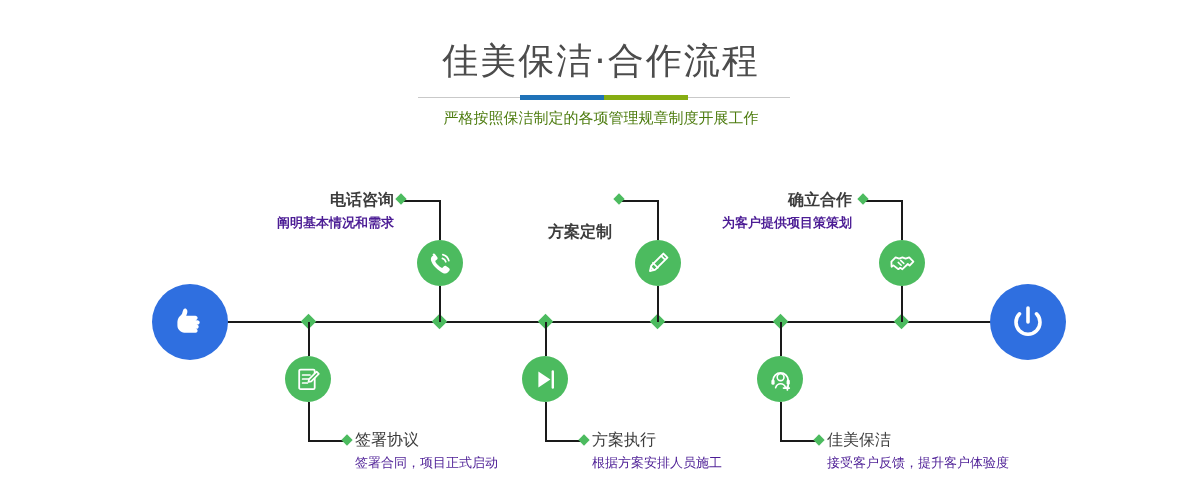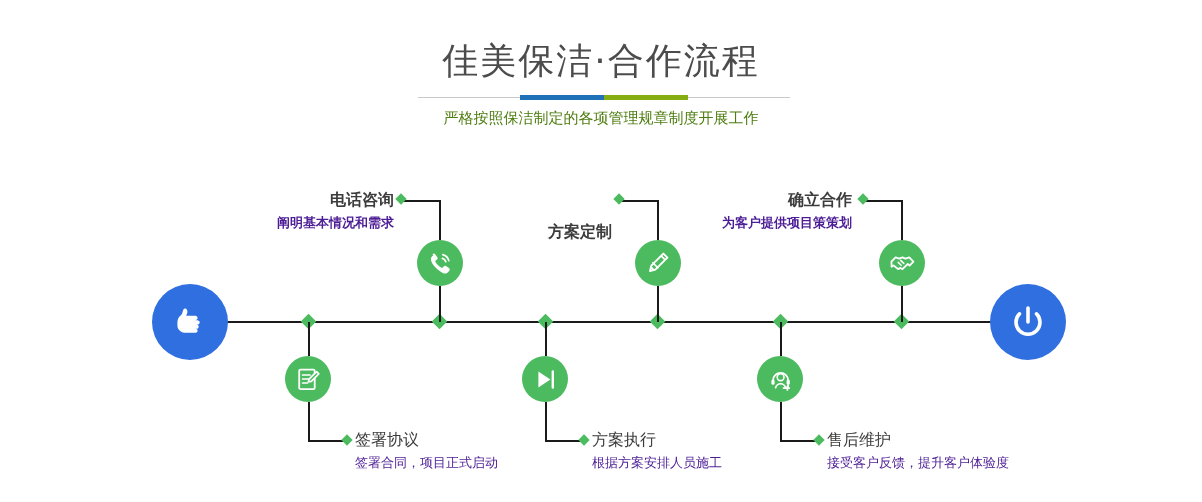--- a/index.html
+++ b/index.html
@@ -299,17 +299,17 @@
         <rect x="19.6" y="13.4" width="3.2" height="5.4" rx="1.5" fill="#ffffff"></rect>
         <path d="M21.2 18.6v1.2c0 1.3-1.1 2.3-2.4 2.3h-2.4" fill="none" stroke="#ffffff" stroke-width="1.6" stroke-linecap="round"></path>
         <circle cx="13.6" cy="11.2" r="3.4" fill="none" stroke="#ffffff" stroke-width="1.6"></circle>
         <path d="M8.6 21.8c.8-2.6 2.7-4 5-4s4.2 1.4 5 4" fill="none" stroke="#ffffff" stroke-width="1.6" stroke-linecap="round"></path>
         <line x1="20.4" y1="20.2" x2="20.4" y2="24" stroke="#ffffff" stroke-width="1.7" stroke-linecap="round"></line>
         <line x1="18.5" y1="22.1" x2="22.3" y2="22.1" stroke="#ffffff" stroke-width="1.7" stroke-linecap="round"></line>
       </svg>
     </span>
   </div>
   <div class="label-block align-left" style="left:827px; top:429px; width:280px;">
-    <div class="lb-title">售后维护</div>
+    <div class="lb-title">佳美保洁</div>
     <div class="lb-desc">接受客户反馈，提升客户体验度</div>
   </div>
 
 </div>
 
 </body></html>

